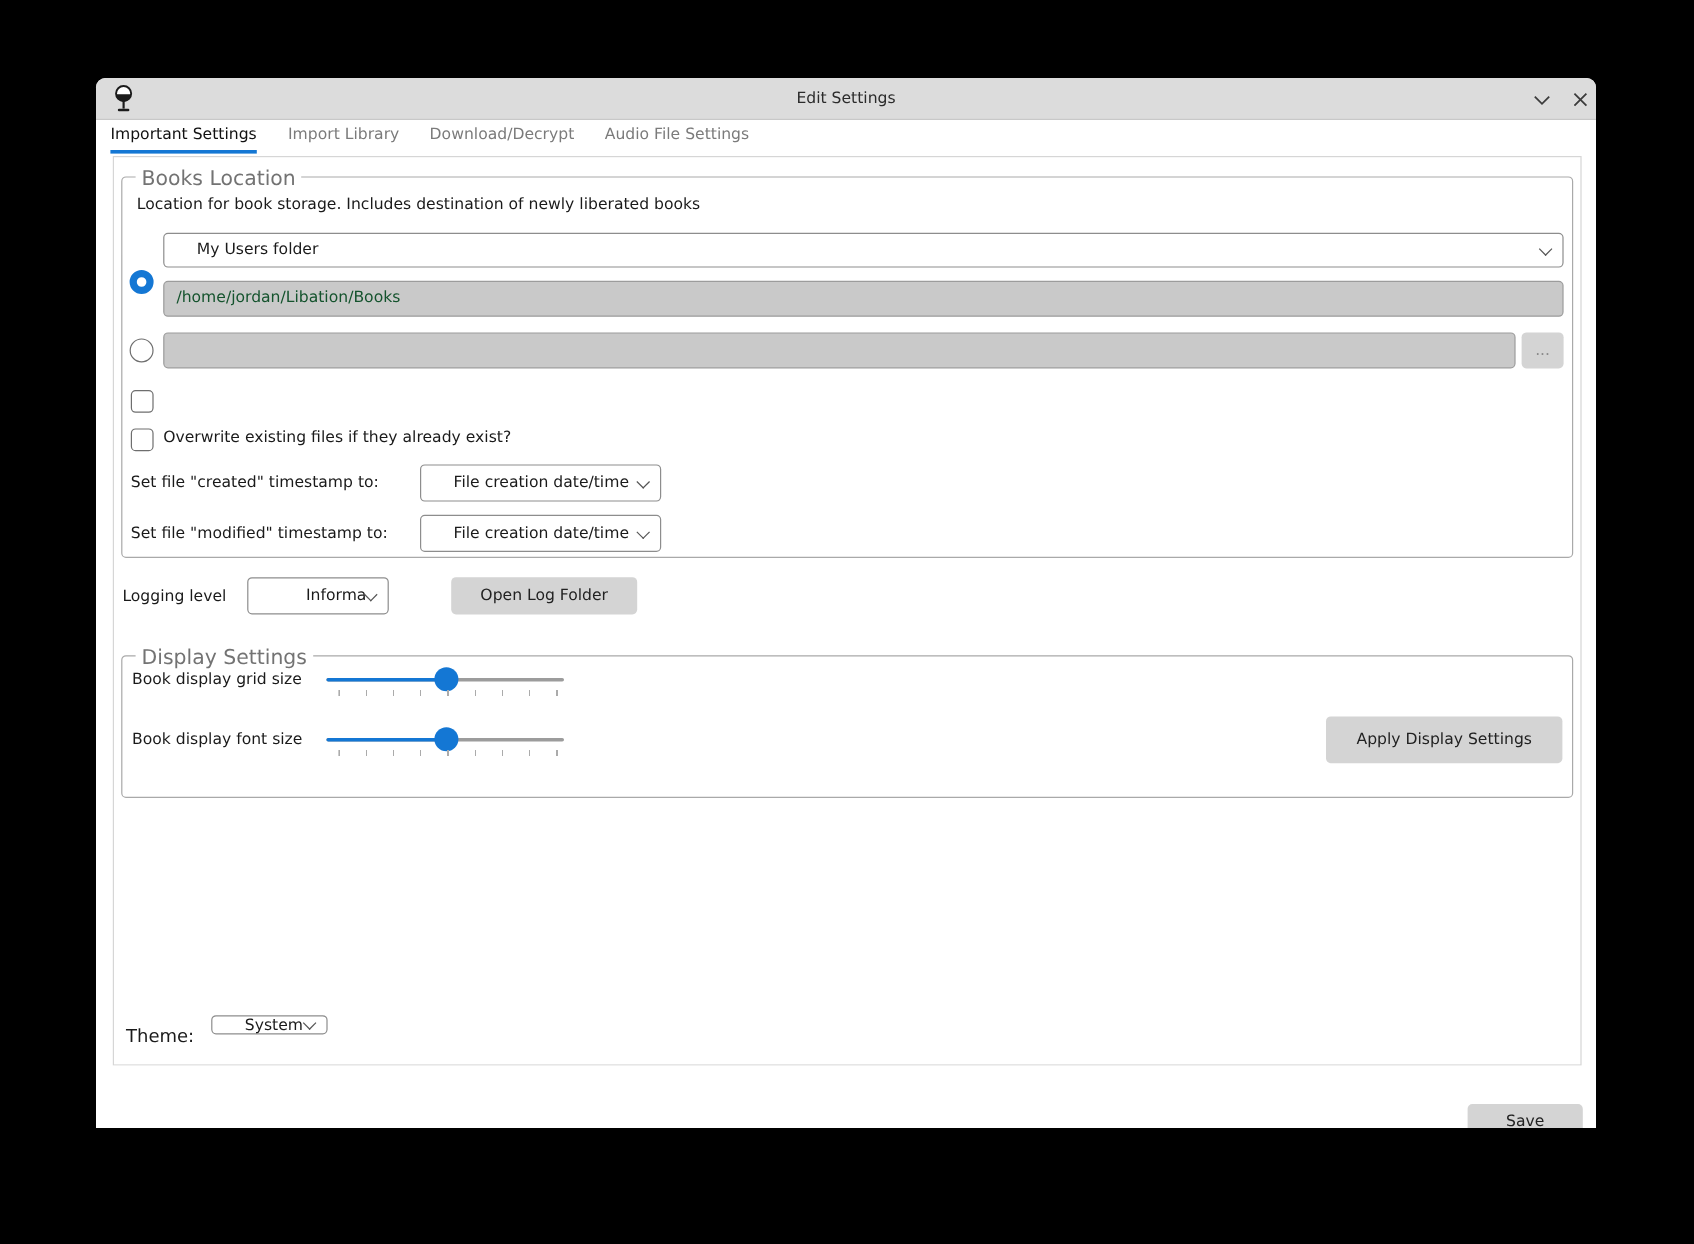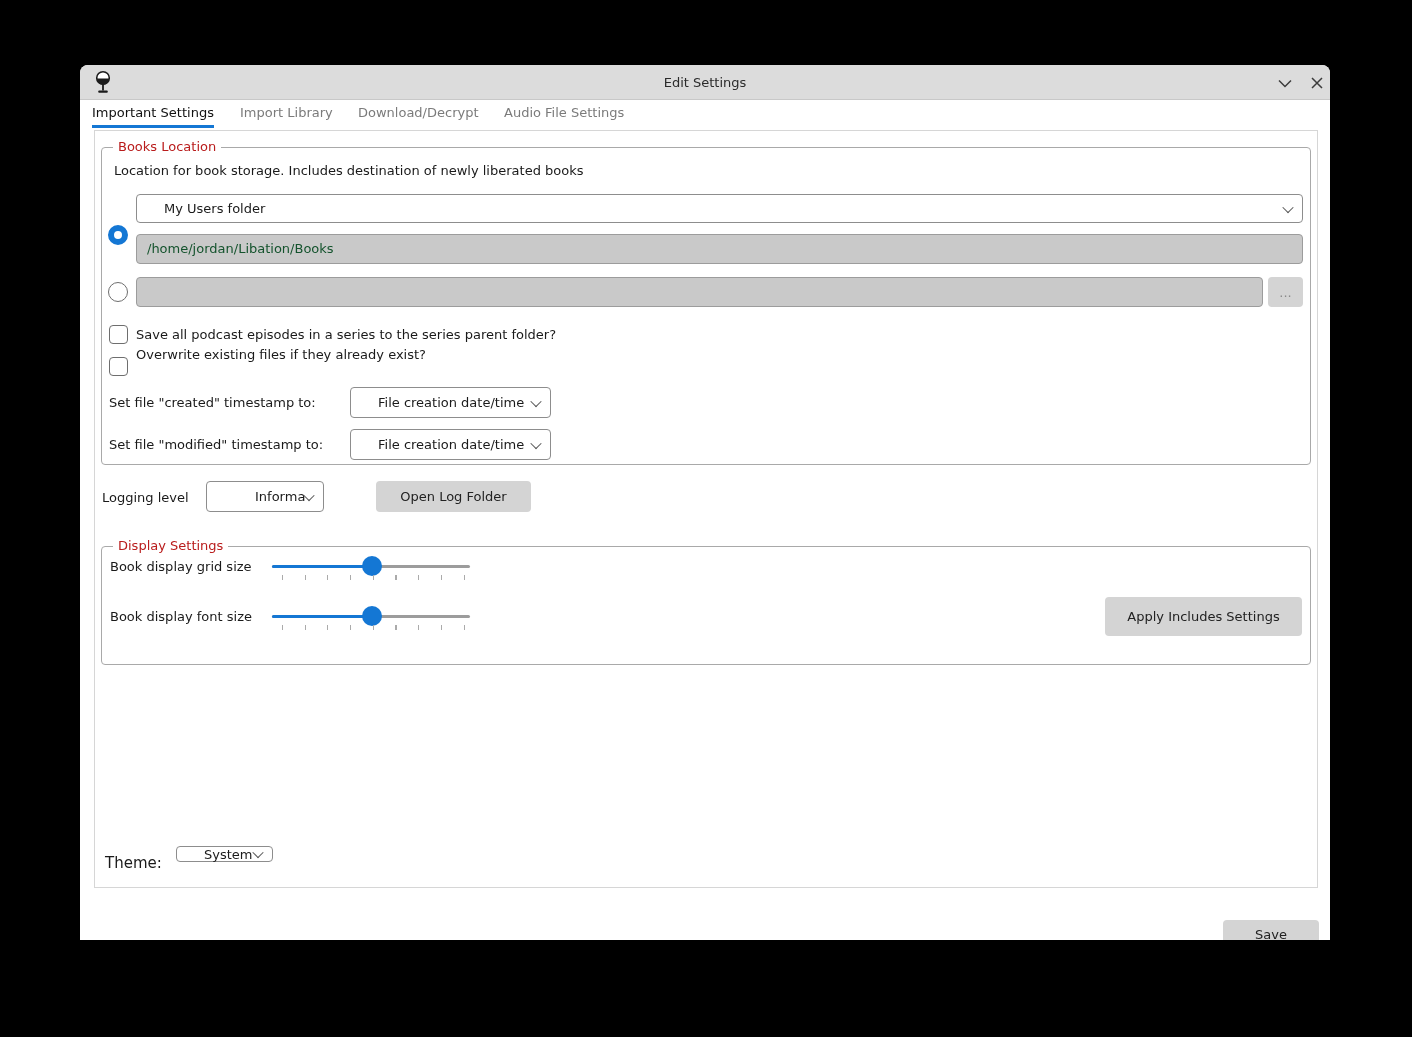--- a/index.html
+++ b/index.html
@@ -19,21 +19,21 @@
   .tb-min { left:1192px; }
   .tb-close { left:1224px; }
 
   .tabbar { position:absolute; left:0; top:35px; width:1250px; height:30px; background:#fff; }
   .tab { position:absolute; top:2px; height:26px; line-height:22px; color:#7b7b7b; white-space:nowrap; }
   .tab.active { color:#111; border-bottom:3px solid #1477d4; }
 
   .tabpage { position:absolute; left:14px; top:65px; width:1224px; height:758px; border:1px solid #d6d6d6; background:#fff; }
 
   .groupbox { position:absolute; border:1px solid #a9a9a9; border-radius:4px; background:#fff; }
-  .legend { position:absolute; top:-9px; left:11px; background:#fff; padding:0 5px; font-size:13px; color:#b91c1c; white-space:nowrap; }
+  .legend { position:absolute; top:-9px; left:11px; background:#fff; padding:0 5px; font-size:17px; color:#737373; white-space:nowrap; }
   .gb-books { left:21px; top:82px; width:1210px; height:318px; }
   .gb-display { left:21px; top:466px; width:1210px; height:119px;margin-top:15px; }
 
   .lbl { position:absolute; white-space:nowrap; color:#1a1a1a; }
 
   .combo {
     position:absolute; background:#fff; border:1px solid #8d8d8d; border-radius:4px;
     display:flex; align-items:center; padding:0 10px 0 13px;
   }
   .combo .val { flex:1; overflow:hidden; white-space:nowrap;margin-left:14px; }
@@ -112,24 +112,23 @@
   </div>
 
   <div class="radio sel" style="left:28px; top:160px;"></div>
   <div class="field" style="left:56px; top:169px; width:1167px; height:30px;">/home/jordan/Libation/Books</div>
 
   <div class="radio unsel" style="left:28px; top:217px;"></div>
   <div class="field" style="left:56px; top:212px; width:1127px; height:30px;"></div>
   <div class="btn dots" style="left:1188px; top:212px; width:35px; height:30px;">...</div>
 
   <div class="checkbox" style="left:29px; top:260px;"></div>
-  <div class="lbl" style="left:56px; top:262px;">Save all podcast episodes in a series to the series parent folder?</div>
 
   <div class="checkbox" style="left:29px; top:292px;"></div>
-  <div class="lbl" style="left:56px; top:282px;text-align:center;">Overwrite existing files if they already exist?</div>
+  <div class="lbl" style="left:56px; top:292px;text-align:center;">Overwrite existing files if they already exist?</div>
 
   <div class="lbl" style="left:29px; top:330px;">Set file "created" timestamp to:</div>
   <div class="combo" style="left:270px; top:322px; width:201px; height:31px;">
     <span class="val">File creation date/time</span>
     <span class="chev"></span>
   </div>
 
   <div class="lbl" style="left:29px; top:372px;">Set file "modified" timestamp to:</div>
   <div class="combo" style="left:270px; top:364px; width:201px; height:31px;">
     <span class="val">File creation date/time</span>
@@ -152,21 +151,21 @@
   <div class="slider-fill" style="left:192px; top:500px; width:100px;"></div>
   <div class="slider-thumb" style="left:282px; top:491px;"></div>
   <div class="ticks" style="left:202px; top:510px;"></div>
 
   <div class="lbl" style="left:30px; top:544px;">Book display font size</div>
   <div class="slider-track" style="left:192px; top:550px; width:198px;"></div>
   <div class="slider-fill" style="left:192px; top:550px; width:100px;"></div>
   <div class="slider-thumb" style="left:282px; top:541px;"></div>
   <div class="ticks" style="left:202px; top:560px;"></div>
 
-  <div class="btn" style="left:1025px; top:532px; width:197px; height:39px;">Apply Includes Settings</div>
+  <div class="btn" style="left:1025px; top:532px; width:197px; height:39px;">Apply Display Settings</div>
 
   <div class="lbl" style="left:25px; top:789px; font-size:15px;">Theme:</div>
   <div class="combo" style="left:96px; top:781px; width:97px; height:16px;">
     <span class="val">System</span>
     <span class="chev"></span>
   </div>
 
   <div class="bottom-bar"></div>
   <div class="btn" style="left:1143px; top:855px; width:96px; height:28px;">Save</div>
 

